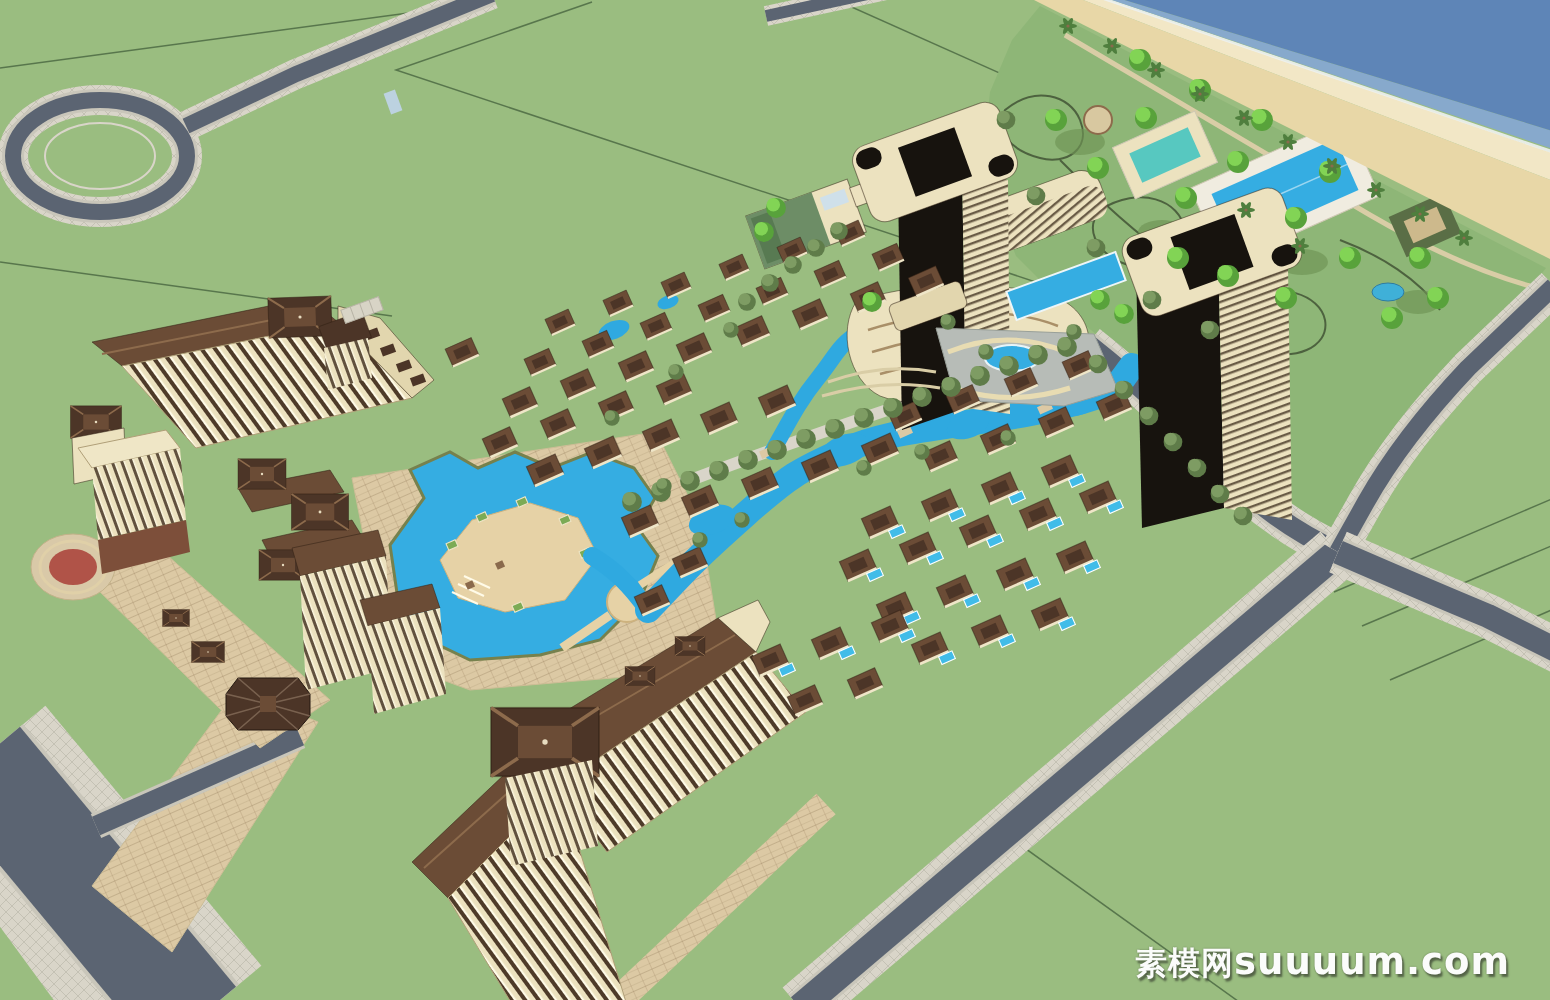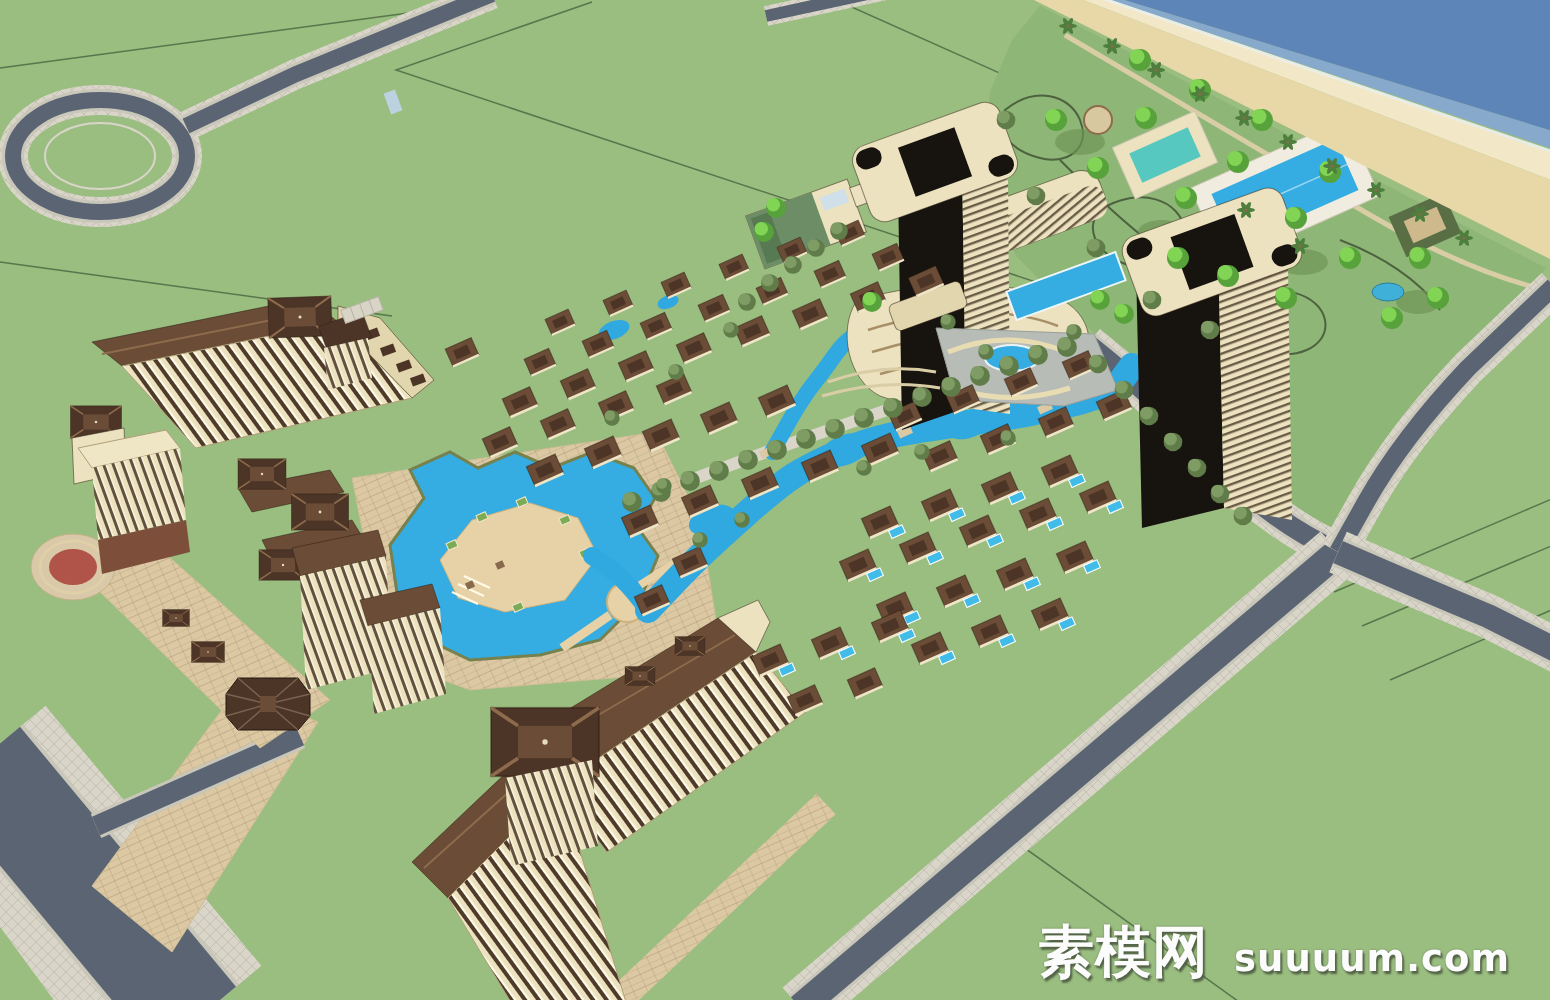--- a/index.html
+++ b/index.html
@@ -23,22 +23,22 @@
   .f-glass{fill:var(--glass)} .f-groof{fill:var(--greenRoof)} .f-gplaza{fill:var(--plazaGray)}
   .t-olive{fill:var(--treeOlive)} .t-olive-d{fill:var(--treeOliveDark)}
   .t-br{fill:var(--treeBright)} .t-br-d{fill:var(--treeBrightDark)} .f-palm{fill:var(--palm)}
   .s-gpath{stroke:var(--gardenPath);stroke-width:2;fill:none;opacity:.8}
   .f-fount{fill:var(--fountain)} .f-brick{fill:var(--brick)}
   .outline{stroke:rgba(45,30,18,.5);stroke-width:1}
   
   .watermark{position:absolute;right:40px;bottom:20px;display:flex;align-items:baseline;
     color:var(--white);font-weight:bold;opacity:.97;letter-spacing:1px;
     text-shadow:2px 3px 2px rgba(70,82,60,.85), 0 0 2px rgba(70,82,60,.6);}
-  .watermark .cjk{font-size:56px;line-height:1;}
-  .watermark .latin{font-size:37px;line-height:1;margin-left:25px;}
+  .watermark .cjk{font-size:32px;line-height:1;}
+  .watermark .latin{font-size:37px;line-height:1;}
 </style>
 </head>
 <body>
 
 <div class="stage">
 <svg width="1550" height="1000" viewBox="0 0 1550 1000">
   <defs>
     <pattern id="pavers" width="12" height="12" patternUnits="userSpaceOnUse">
       <rect width="12" height="12" style="fill:var(--sidewalk)"></rect>
       <path d="M0 6 L6 0 M6 12 L12 6 M0 6 L6 12 M6 0 L12 6" stroke="#c4c1b4" stroke-width="1" fill="none"></path>

